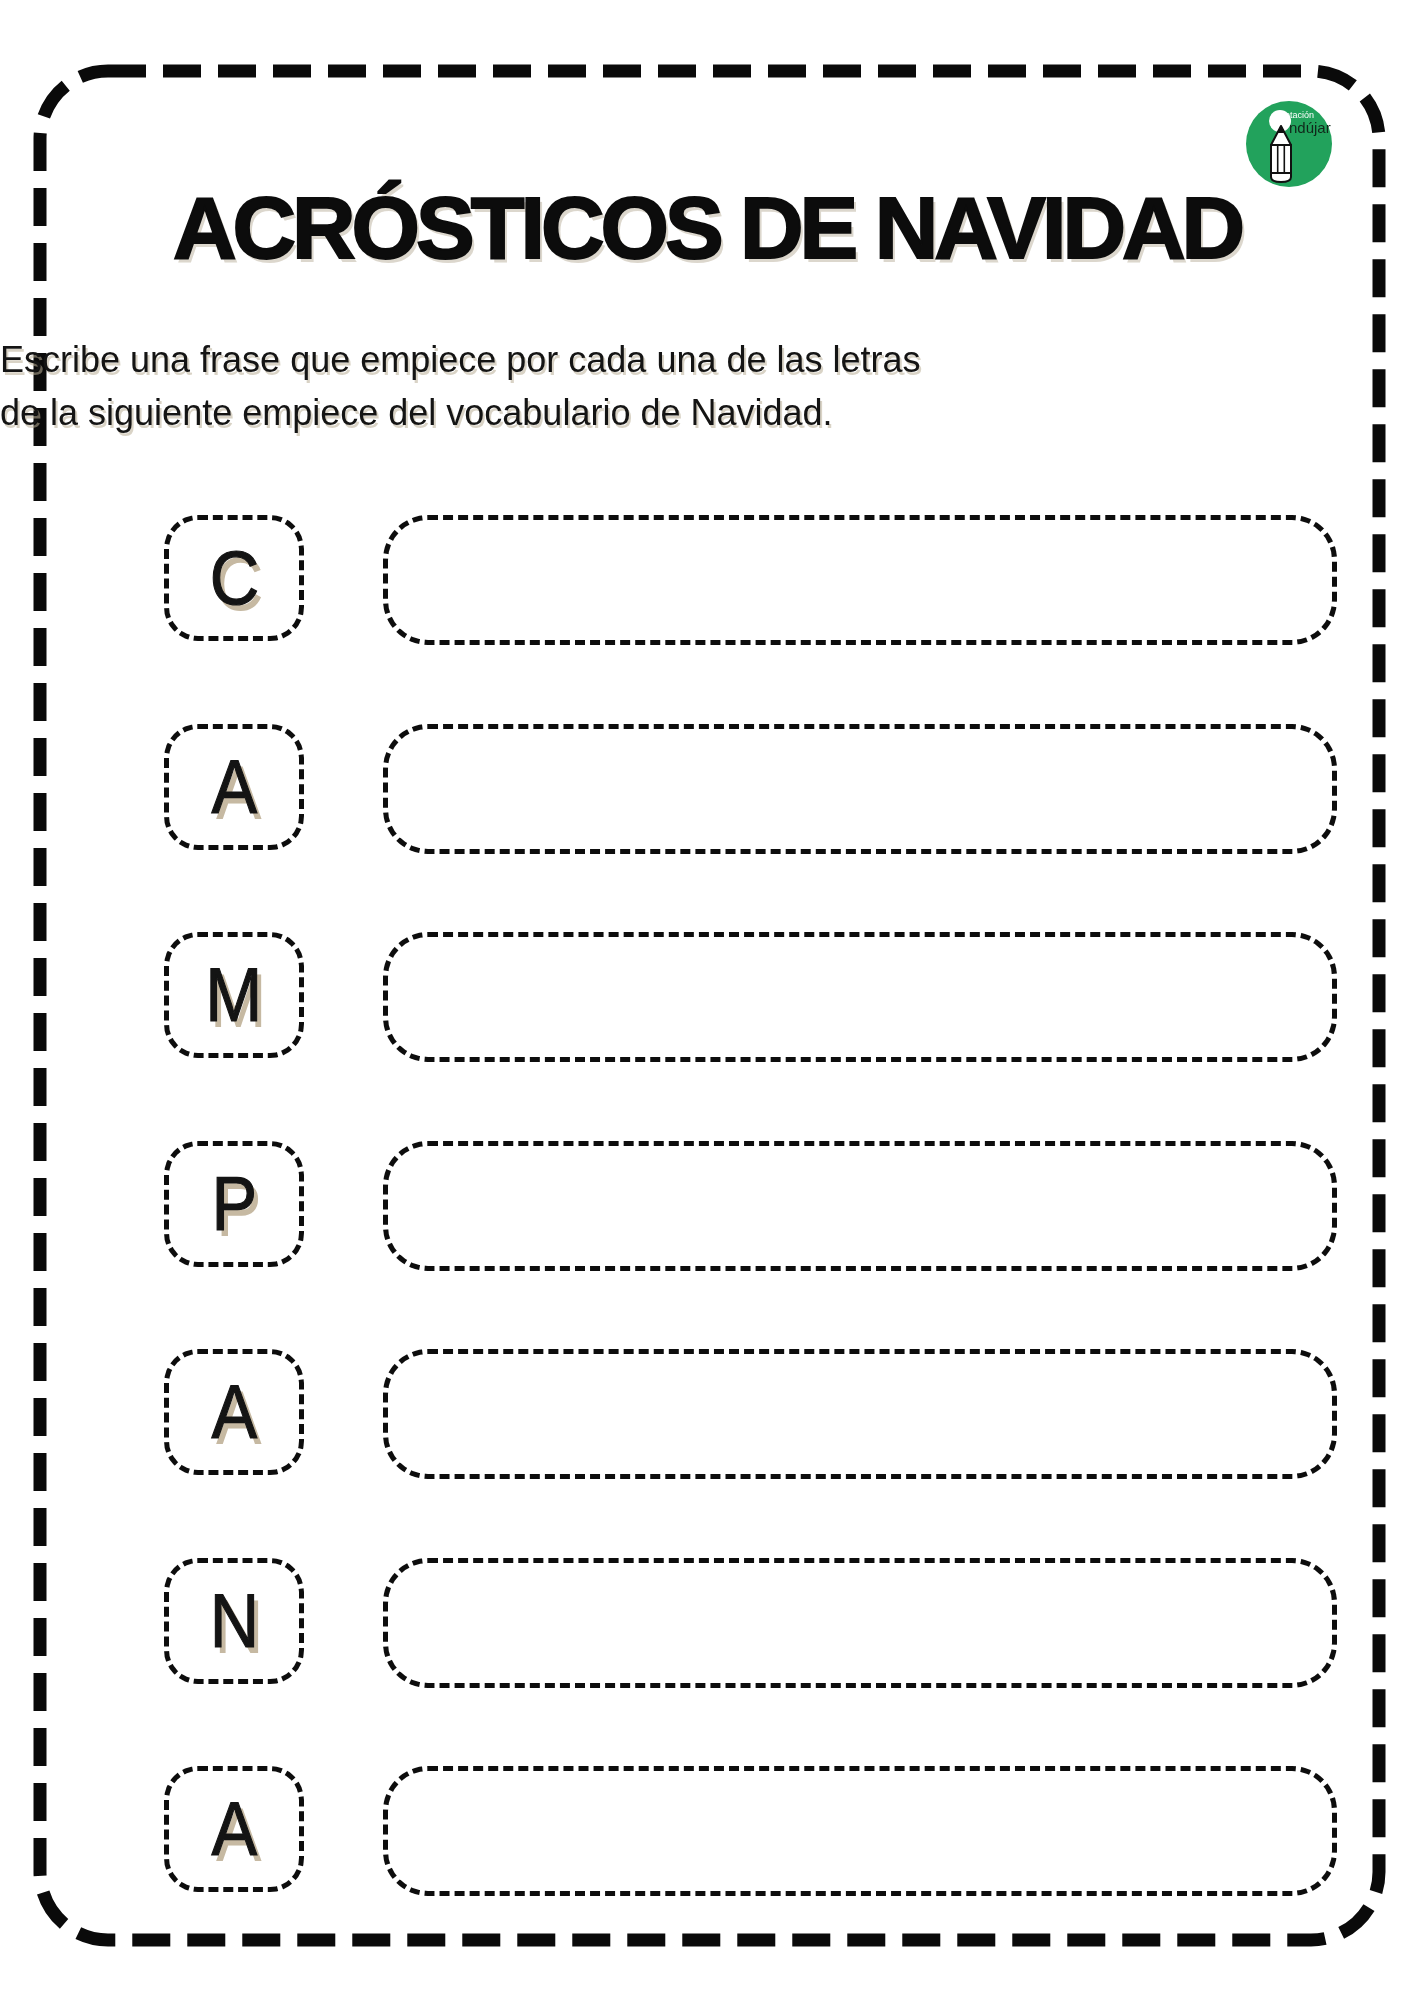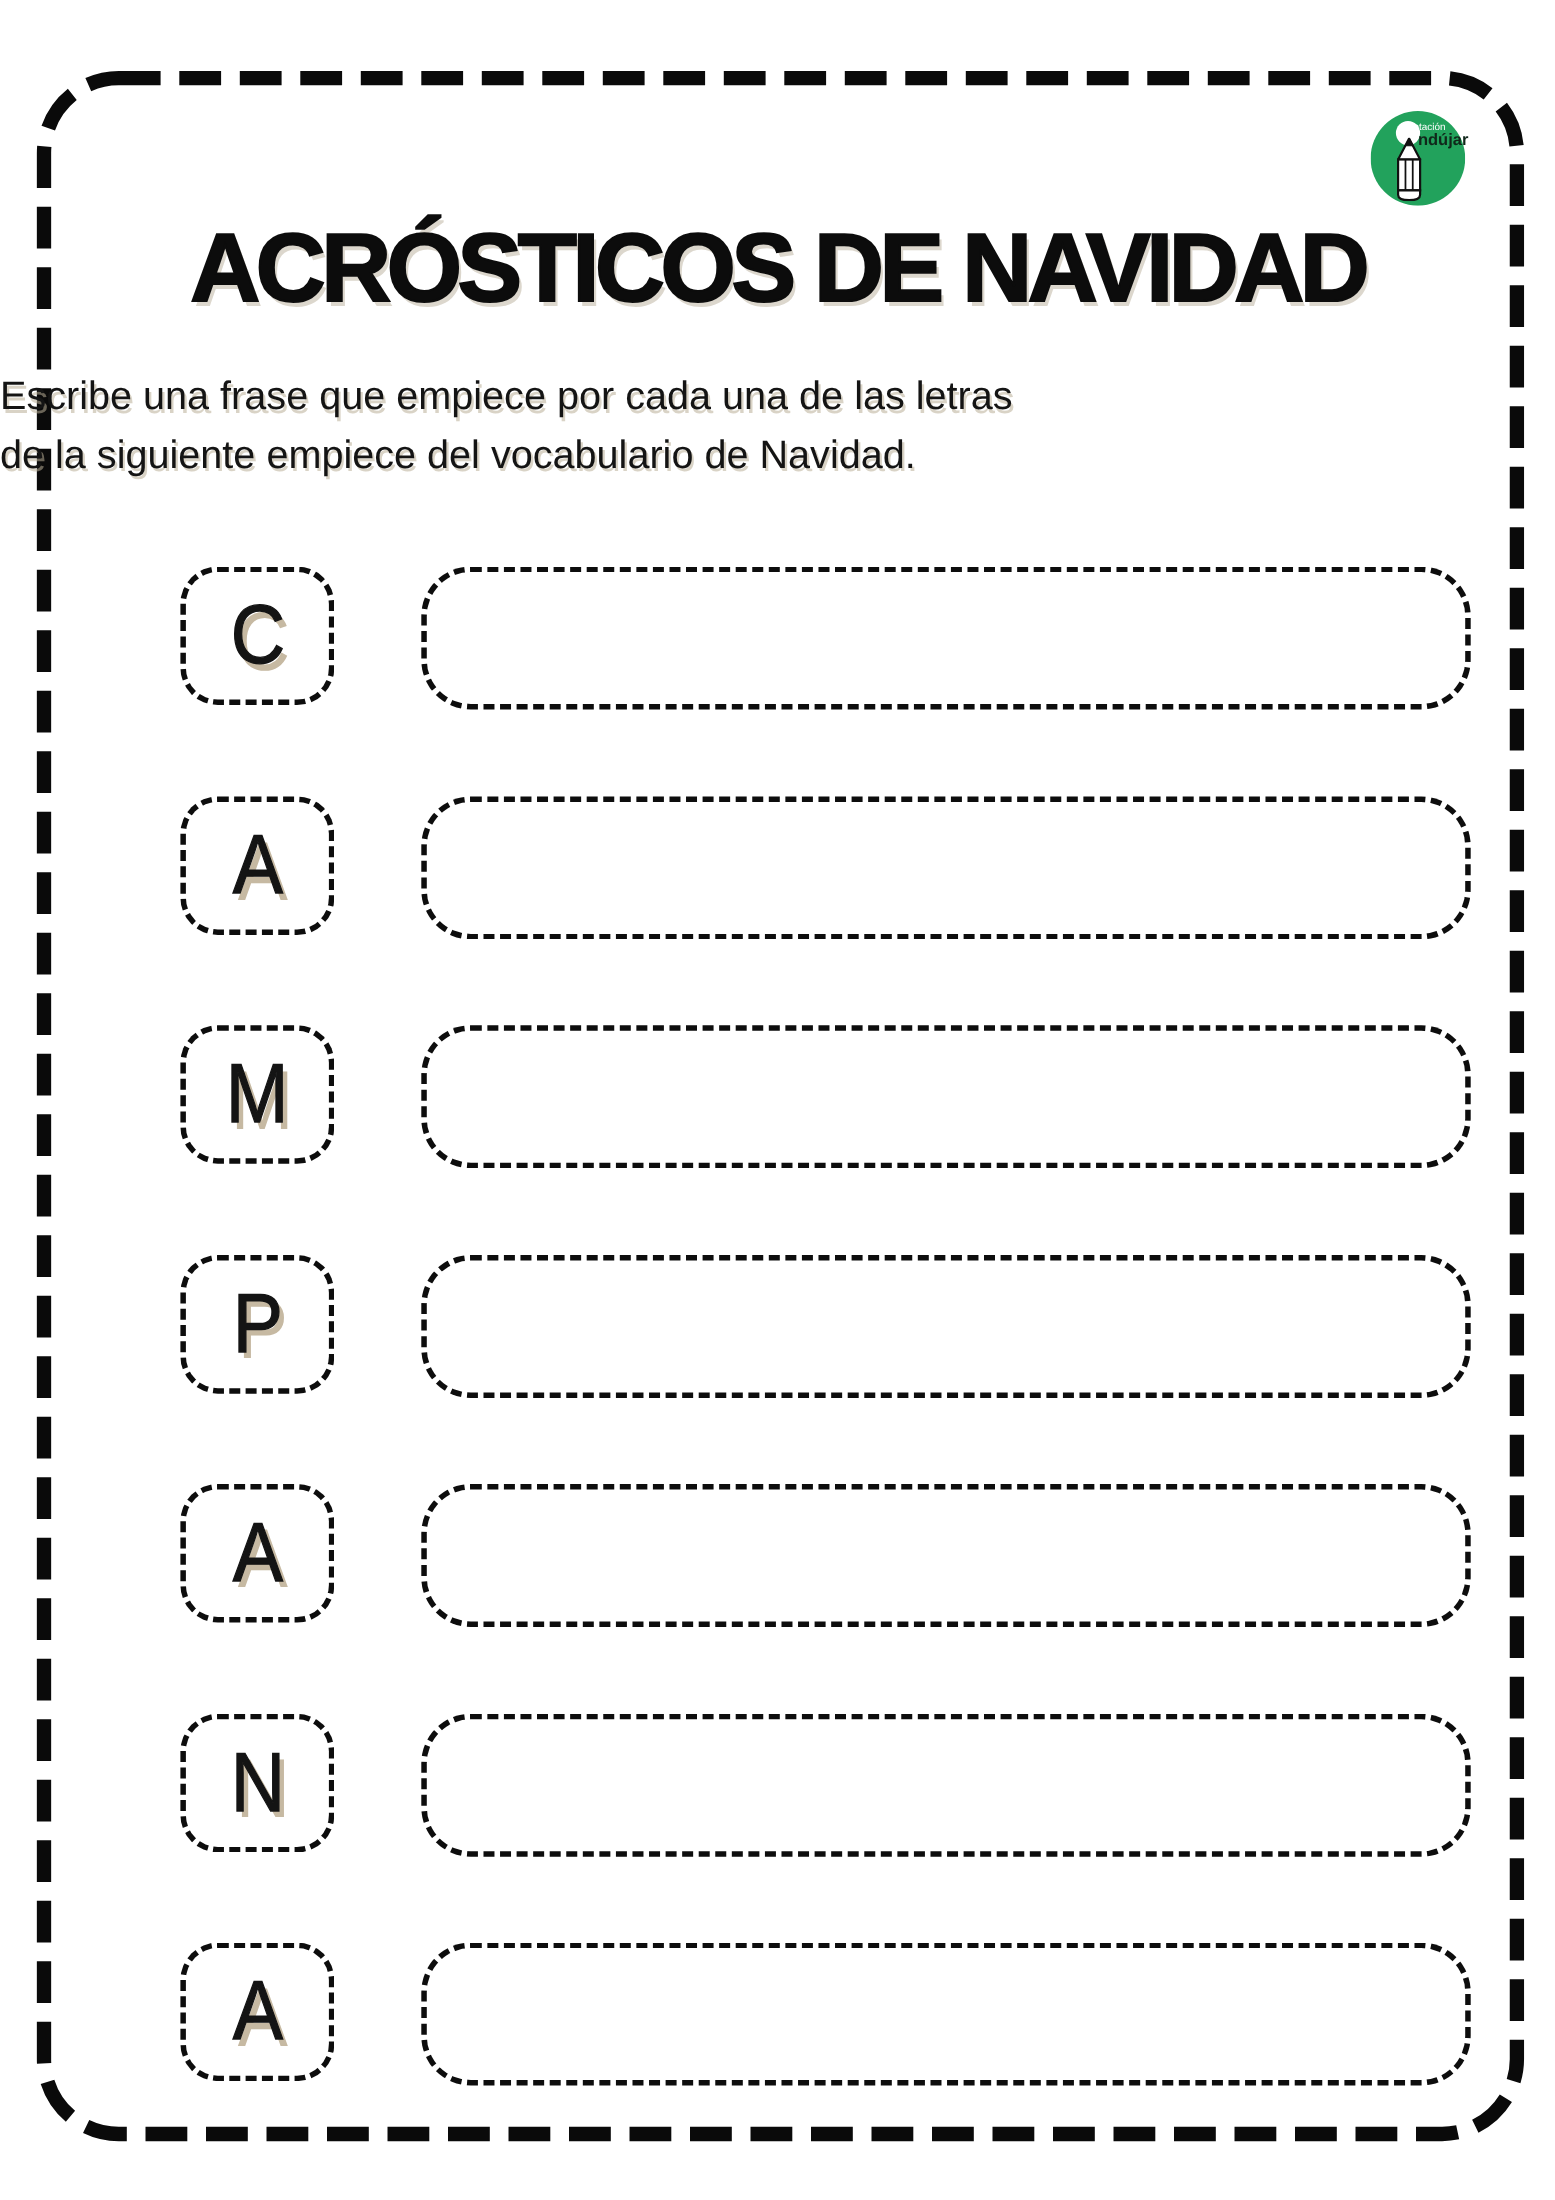--- a/index.html
+++ b/index.html
@@ -41,30 +41,30 @@
     left: 29px; top: 9px;
     font-size: 9px;
     color: #ffffff;
     letter-spacing: 0;
     white-space: nowrap;
   }
   .logo-text-bottom {
     position: absolute;
     left: 43px; top: 18px;
     font-size: 15px;
-    font-weight: 700;
+    font-weight: 400;
     color: #10271a;
     white-space: nowrap;
   }
   
   .title {
     position: absolute;
     left: 0; right: 0;
     top: 184px;
-    margin: 16px;
+    margin: 0;
     text-align: center;
     font-size: 88px;
     line-height: 1;
     font-weight: 700;
     letter-spacing: -4px;
     color: #0c0c0c;
     -webkit-text-stroke: 2px #0c0c0c;
     text-shadow: 3px 4px 0 rgba(178, 167, 145, 0.45);
     white-space: nowrap;
   }

